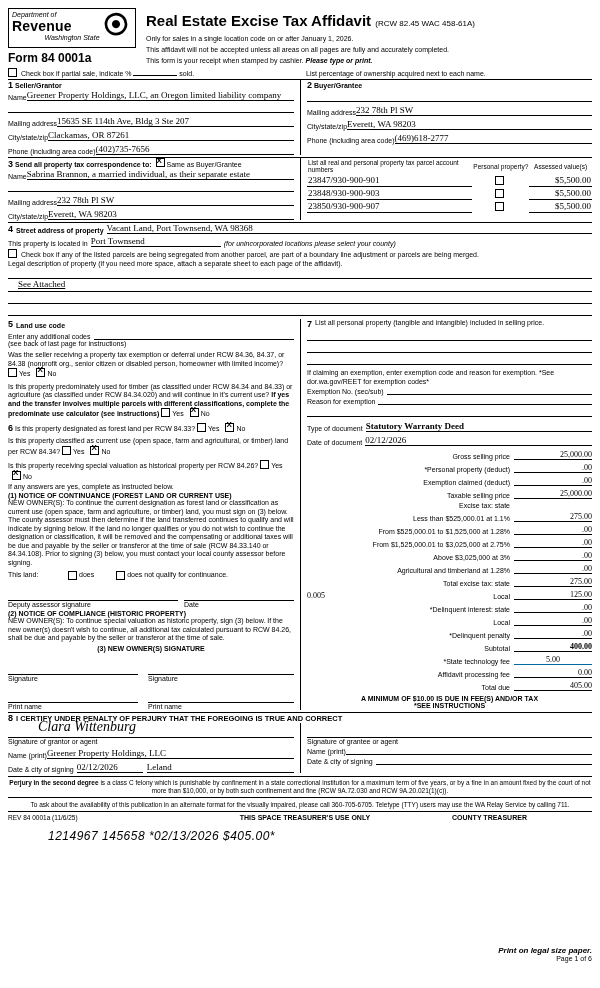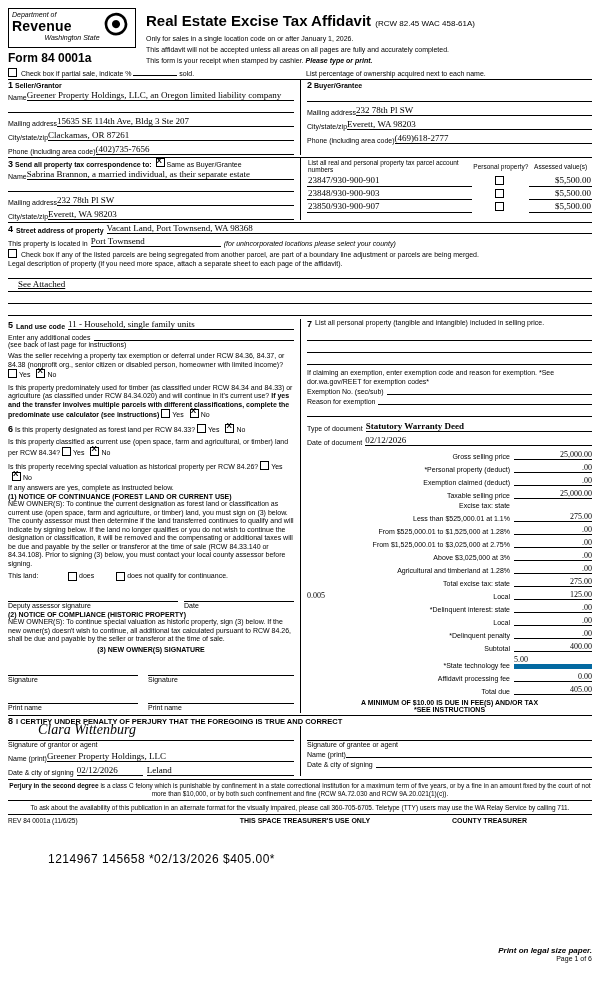--- a/index.html
+++ b/index.html
@@ -206,21 +206,20 @@
     <div style="height:11px;border-bottom:1px solid #000;"></div>
     <div style="height:11px;border-bottom:1px solid #000;"></div>
   </div>
 
   <div class="two" style="margin-top:3px;">
 
     <div class="colL">
       <div class="flexline">
         <span class="num">5</span>
         <span class="b" style="margin:0 3px;">Land use code</span>
-        <span class="fill"><span class="hand">11 - Household, single family units</span></span>
       </div>
       <div class="flexline mt4">
         <span class="lblw">Enter any additional codes</span>
         <span class="fill" style="margin-left:3px;"><span class="hand"></span></span>
       </div>
       <div>(see back of last page for instructions)</div>
       <div class="mt4" style="line-height:8.5px;">
         <span>Was the seller receiving a property tax exemption or deferral under RCW 84.36, 84.37, or 84.38 (nonprofit org., senior citizen or disabled person, homeowner with limited income)?</span>
         <span class="cb"></span><span>Yes</span>
         <span class="cb x" style="margin-left:4px;"></span><span>No</span>
@@ -378,25 +377,25 @@
         <div class="flexline" style="margin-top:3px;">
           <span style="flex:1;text-align:right;padding-right:4px;">Local</span>
           <span style="width:78px;border-bottom:1px solid #000;text-align:right;" class="amt">.00</span>
         </div>
         <div class="flexline" style="margin-top:3px;">
           <span style="flex:1;text-align:right;padding-right:4px;">*Delinquent penalty</span>
           <span style="width:78px;border-bottom:1px solid #000;text-align:right;" class="amt">.00</span>
         </div>
         <div class="flexline" style="margin-top:3px;">
           <span style="flex:1;text-align:right;padding-right:4px;">Subtotal</span>
-          <span style="width:78px;border-bottom:1px solid #000;text-align:right;" class="amt">400.00</span>
+          <span style="width:78px;border-bottom:1px solid #000;text-align:right;font-weight:bold;" class="amt">400.00</span>
         </div>
         <div class="flexline" style="margin-top:3px;">
           <span style="flex:1;text-align:right;padding-right:4px;">*State technology fee</span>
-          <span style="width:78px;border-bottom:5px solid #0369a1;text-align:left;" class="amt">5.00</span>
+          <span style="width:78px;border-bottom:1px solid #0369a1;text-align:center;" class="amt">5.00</span>
         </div>
         <div class="flexline" style="margin-top:3px;">
           <span style="flex:1;text-align:right;padding-right:4px;">Affidavit processing fee</span>
           <span style="width:78px;border-bottom:1px solid #000;text-align:right;" class="amt">0.00</span>
         </div>
         <div class="flexline" style="margin-top:3px;">
           <span style="flex:1;text-align:right;padding-right:4px;">Total due</span>
           <span style="width:78px;border-bottom:1px solid #000;text-align:right;" class="amt">405.00</span>
         </div>
       </div>
@@ -448,21 +447,21 @@
     <span>is a class C felony which is punishable by confinement in a state correctional institution for a maximum term of five years, or by a fine in an amount fixed by the court of not more than $10,000, or by both such confinement and fine (RCW 9A.72.030 and RCW 9A.20.021(1)(c)).</span>
   </div>
   <div style="border-top:1px solid #000;margin-top:2px;"></div>
   <div class="footer" style="text-align:center;line-height:9px;margin-top:2px;">To ask about the availability of this publication in an alternate format for the visually impaired, please call 360-705-6705. Teletype (TTY) users may use the WA Relay Service by calling 711.</div>
   <div style="border-top:1px solid #000;margin-top:2px;"></div>
   <div style="display:flex;margin-top:2px;">
     <span style="width:150px;font-size:6.5px;">REV 84 0001a (11/6/25)</span>
     <span style="flex:1;text-align:center;font-size:7px;" class="b">THIS SPACE TREASURER'S USE ONLY</span>
     <span style="width:140px;text-align:left;font-size:7px;" class="b">COUNTY TREASURER</span>
   </div>
-  <div class="treas" style="margin-top:28px;margin-left:40px;">1214967  145658  *02/13/2026  $405.00*</div>
+  <div class="treas" style="margin-top:8px;margin-left:40px;font-style:italic;">1214967  145658  *02/13/2026  $405.00*</div>
 
   <div style="position:absolute;right:0;top:938px;text-align:right;">
     <div class="b italic" style="font-size:8px;">Print on legal size paper.</div>
     <div style="font-size:7px;">Page 1 of 6</div>
   </div>
 
  </div>
 </div>
 
 </body></html>

